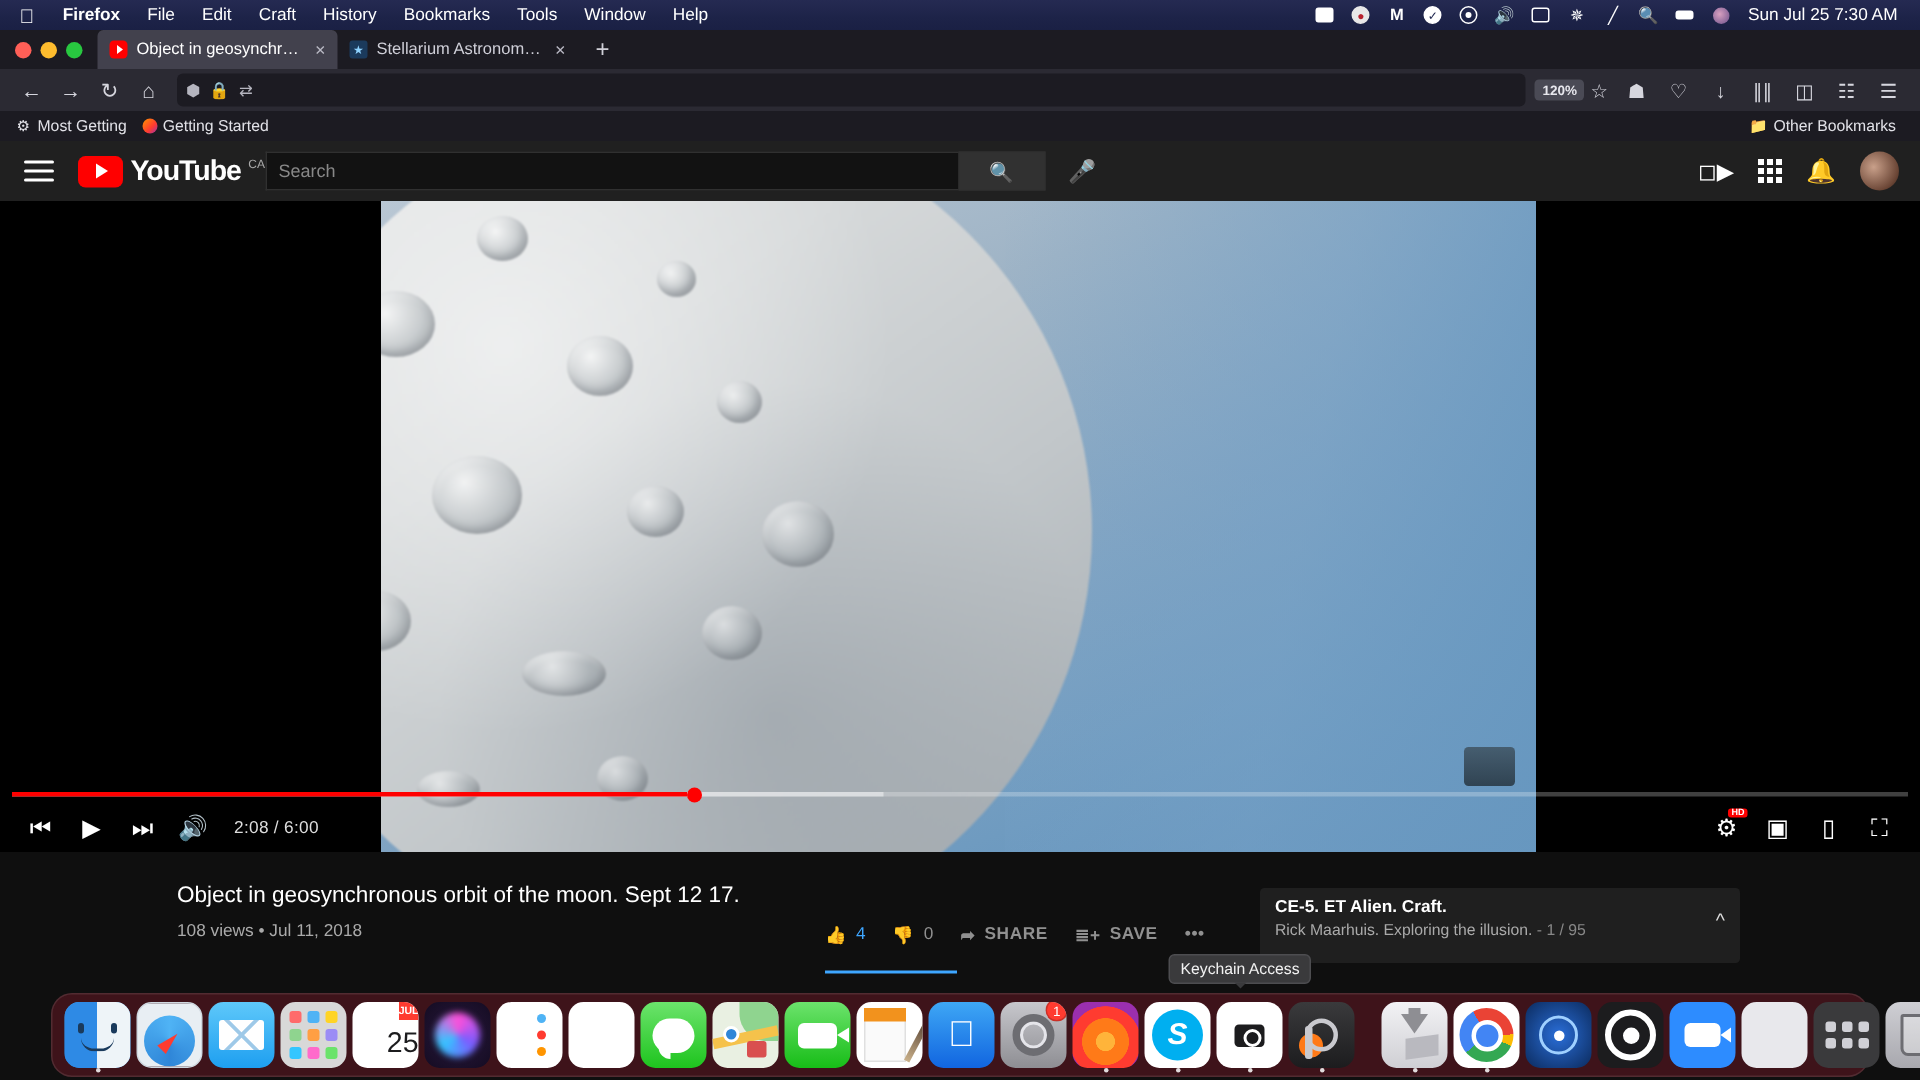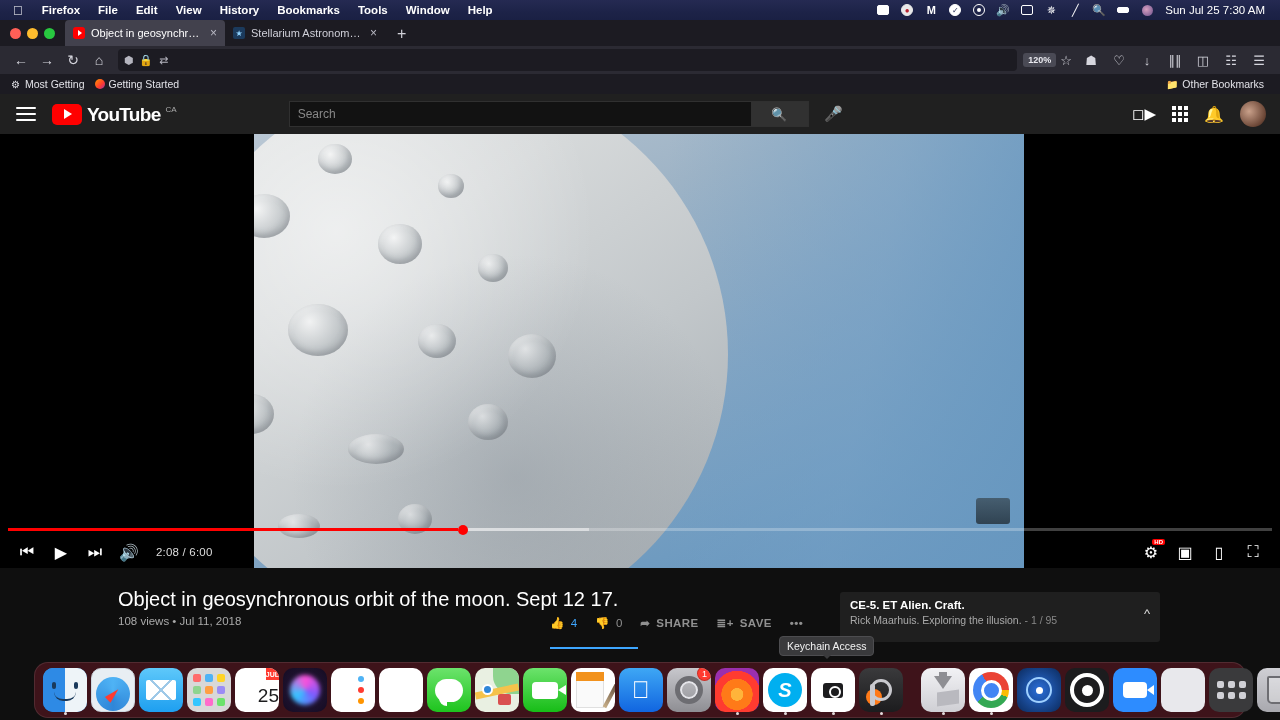--- a/index.html
+++ b/index.html
@@ -12,21 +12,21 @@
   #screen { position: relative; width: 1280px; height: 720px; background: #0f0f0f; }
 
   
   .menubar {
     position: absolute; top: 0; left: 0; width: 1280px; height: 20px;
     background: linear-gradient(180deg,#252a52 0%,#1d2348 60%,#1a2044 100%);
     display: flex; align-items: center; color: #fff;
     font-size: 11.5px; padding: 0 7px; z-index: 60;
   }
   .menubar .apple { font-size: 13px; padding: 0 10px 0 6px; line-height: 1; }
-  .menubar .mi { padding: 0 9px; white-space: nowrap; font-weight: bold; }
+  .menubar .mi { padding: 0 9px; white-space: nowrap; }
   .menubar .mi.bold { font-weight: bold; }
   .menubar .spacer { flex: 1; }
   .menubar .status { display: flex; align-items: center; gap: 0; }
   .menubar .sicon {
     width: 24px; height: 20px; display: flex; align-items: center; justify-content: center;
     font-size: 11px;
   }
   .menubar .clock { padding: 0 8px 0 6px; font-size: 11.5px; white-space: nowrap; }
   .sq { width: 12px; height: 10px; border: 1.4px solid #fff; border-radius: 2px; }
   .sq.fill { background:#fff; }
@@ -94,21 +94,21 @@
   .hamb { width: 24px; height: 18px; display:flex;flex-direction:column;justify-content:space-between; padding: 2px 2px; margin-right: 14px; }
   .hamb span { display:block; height: 2px; background:#fff; border-radius:1px; }
   .yt-logo { display: flex; align-items: flex-start; gap: 5px; }
   .yt-play {
     width: 30px; height: 21px; background:#ff0000; border-radius: 5px;
     display:flex;align-items:center;justify-content:center;
   }
   .yt-play::after { content:""; border-left: 8px solid #fff; border-top: 5px solid transparent; border-bottom: 5px solid transparent; margin-left: 2px;}
   .yt-word { color: #fff; font-size: 19px; font-weight: bold; letter-spacing: -0.7px; line-height: 21px; }
   .yt-cc { color: #aaa; font-size: 8px; margin-top: 1px; }
-  .yt-searchwrap { display: flex; align-items: center; margin-left: 112px; }
+  .yt-searchwrap { display: flex; align-items: center; }
   .yt-search {
     width: 462px; height: 26px; background: #121212;
     border: 1px solid #303030; border-right: none;
     padding: 0 8px; color: #888; font-size: 12px; display:flex;align-items:center;
   }
   .yt-searchbtn {
     width: 58px; height: 26px; background: #313131; border: 1px solid #303030;
     display:flex;align-items:center;justify-content:center; color:#ddd; font-size:13px;
   }
   .yt-mic { width: 34px; height: 34px; display:flex;align-items:center;justify-content:center; margin-left: 8px; color:#fff; font-size: 15px; }
@@ -147,21 +147,21 @@
   .pplayed { position:absolute; left:0; top:0; height:100%; background: #ff0000; }
   .pthumb { position:absolute; top:-3.5px; width: 10px; height: 10px; border-radius:50%; background:#ff0000; }
   .ctrl-row { position: absolute; left: 0; bottom: 0; width: 1280px; height: 32px; display: flex; align-items: center; padding: 0 10px; }
   .cbtn { width: 34px; height: 32px; display:flex;align-items:center;justify-content:center; color: #fff; }
   .time { color: #ddd; font-size: 11.5px; margin-left: 10px; letter-spacing: 0.2px; }
   .ctrl-right { margin-left: auto; display: flex; align-items: center; }
   .hdbadge { position: absolute; top: 3px; right: 3px; background:#ff0000; color:#fff; font-size:6px; font-weight:bold; padding: 0 2px; border-radius: 2px; }
 
   
   .below { position: absolute; top: 568px; left: 0; width: 1280px; height: 96px; background: #0f0f0f; }
-  .vtitle { position: absolute; left: 118px; top: 20px; color: #fff; font-size: 20px; }
+  .vtitle { position: absolute; left: 118px; top: 20px; color: #fff; font-size: 15px; }
   .vmeta { position: absolute; left: 118px; top: 47px; color: #aaa; font-size: 11.5px; }
   .actions { position: absolute; left: 550px; top: 48px; display: flex; align-items: center; gap: 18px; }
   .act { display: flex; align-items: center; gap: 6px; color: #909090; font-size: 11.5px; font-weight: bold; letter-spacing: 0.4px; }
   .act.liked { color: #3ea6ff; }
   .act .cnt { font-weight: normal; letter-spacing: 0; }
   .underline { position: absolute; left: 550px; top: 79px; width: 88px; height: 2px; background: #3ea6ff; }
   .playlist {
     position: absolute; left: 840px; top: 592px; width: 320px; height: 50px;
     background: #1f1f1f; border-radius: 3px; padding: 7px 10px;
   }
@@ -283,21 +283,21 @@
 </head>
 <body>
 
 <div id="screen">
 
   <div class="menubar">
     <div class="apple"></div>
     <div class="mi bold">Firefox</div>
     <div class="mi">File</div>
     <div class="mi">Edit</div>
-    <div class="mi">View</div>
+    <div class="mi">Craft</div>
     <div class="mi">History</div>
     <div class="mi">Bookmarks</div>
     <div class="mi">Tools</div>
     <div class="mi">Window</div>
     <div class="mi">Help</div>
     <div class="spacer"></div>
     <div class="status">
       <div class="sicon">
           <div class="sq fill"></div>
         </div>

